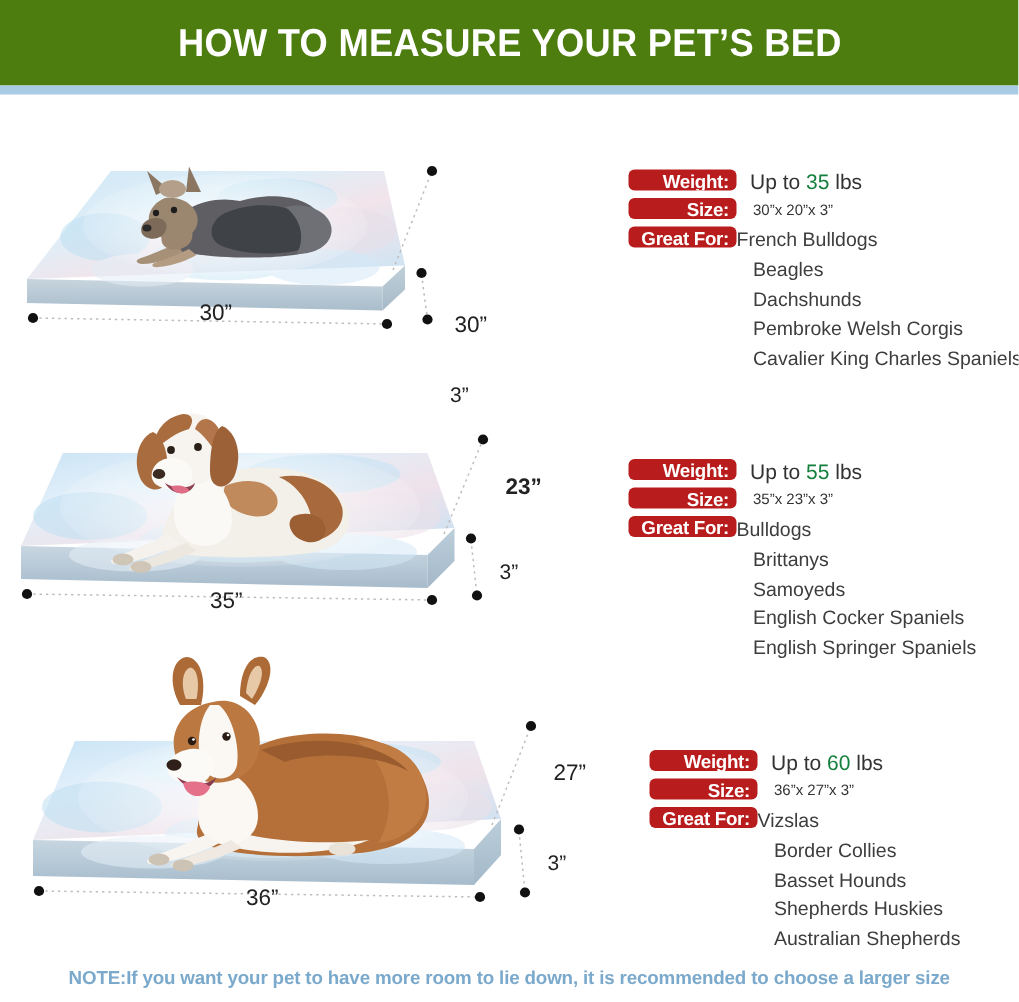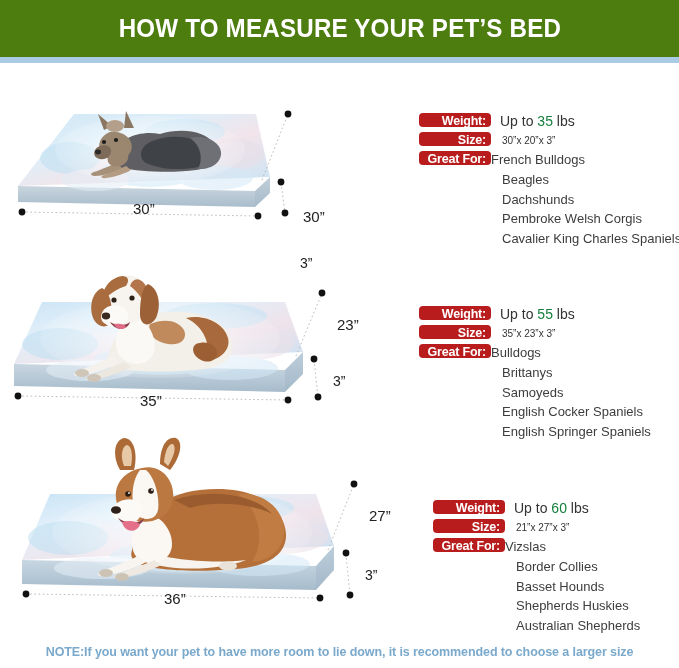--- a/index.html
+++ b/index.html
@@ -344,21 +344,21 @@
       <g fill="#111111">
         <circle cx="18" cy="156" r="3.4"></circle>
         <circle cx="288" cy="160" r="3.4"></circle>
         <circle cx="322" cy="53" r="3.4"></circle>
         <circle cx="314" cy="119" r="3.4"></circle>
         <circle cx="318" cy="157" r="3.4"></circle>
       </g>
     </svg>
   </div>
 
-  <div class="dim-label" style="left:337px; top:76px;">23”</div>
+  <div class="dim-label" style="left:337px; top:76px;font-weight:bold;">23”</div>
   <div class="dim-label small" style="left:333px; top:133px;">3”</div>
   <div class="dim-label" style="left:140px; top:152px;">35”</div>
 
   <div class="info-panel" style="left:419px; top:66px;">
     <div class="info-line">
       <div class="pill">Weight:</div>
       <div class="value">
         <span>Up to</span>
         <span class="num">55</span>
         <span>lbs</span>
@@ -486,21 +486,21 @@
     <div class="info-line">
       <div class="pill">Weight:</div>
       <div class="value">
         <span>Up to</span>
         <span class="num">60</span>
         <span>lbs</span>
       </div>
     </div>
     <div class="info-line">
       <div class="pill">Size:</div>
-      <div class="value-size">21”x 27”x 3”</div>
+      <div class="value-size">36”x 27”x 3”</div>
     </div>
     <div class="info-line">
       <div class="pill">Great For:</div>
       <div class="breed-first">Vizslas</div>
     </div>
     <div class="breeds" style="padding-left:83px;">
       <div class="breed-item">Border Collies</div>
       <div class="breed-item">Basset Hounds</div>
       <div class="breed-item">Shepherds Huskies</div>
       <div class="breed-item">Australian Shepherds</div>

